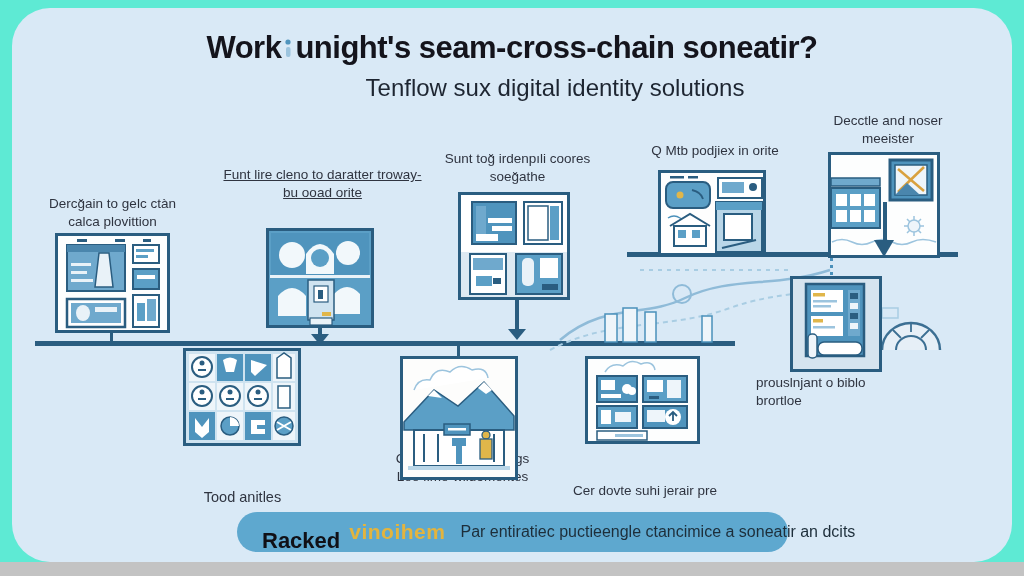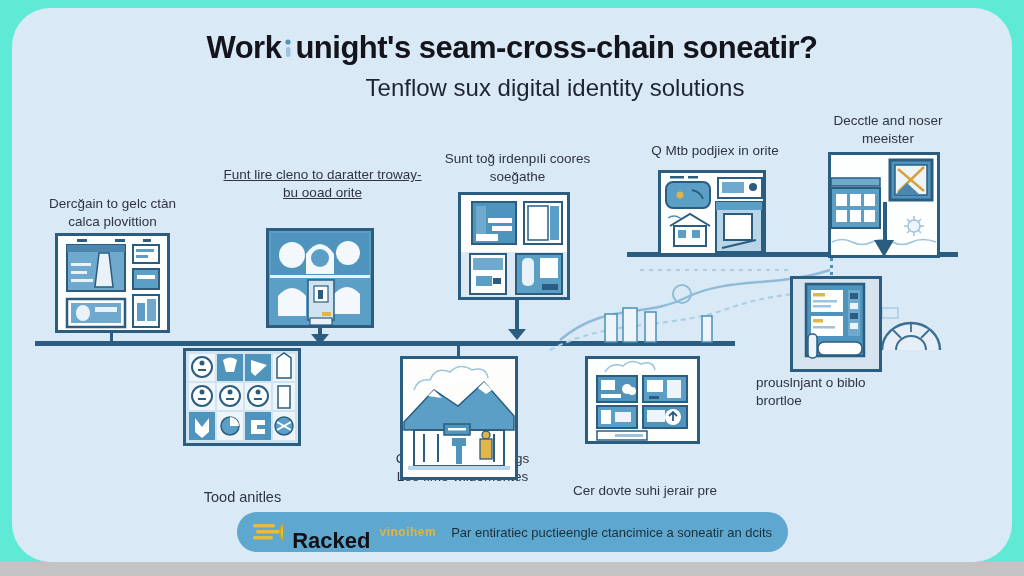--- a/index.html
+++ b/index.html
@@ -45,22 +45,22 @@
   .ahead{position:absolute;width:0;height:0;border-left:9px solid transparent;border-right:9px solid transparent;border-top:11px solid #2a5d80;}
   #head2{left:311px;top:334px;}
   #head3{left:508px;top:329px;}
   #head4{left:728px;top:244px;}
   #dot9{position:absolute;left:830px;top:258px;height:17px;border-left:3px dotted #4a90ba;}
 
   #sketch{position:absolute;left:30px;top:256px;width:930px;height:104px;}
 
   #banner{position:absolute;left:237px;top:512px;width:551px;height:40px;border-radius:21px;background:#5ea8cf;display:flex;align-items:center;padding:0 16px;gap:9px;box-sizing:border-box;}
   .brand{font-size:22px;font-weight:700;color:#101016;margin-top:18px;}
-  .brand-accent{font-size:12px;font-weight:700;color:#e3b43e;letter-spacing:0.5px;}
-  .tagline{font-size:13px;color:#1d2e3a;margin-left:6px;white-space:nowrap;}
+  .brand-accent{font-size:21px;font-weight:700;color:#e3b43e;letter-spacing:0.5px;}
+  .tagline{font-size:16px;color:#1d2e3a;margin-left:6px;white-space:nowrap;}
 </style>
 </head>
 <body>
 
 <div id="stage">
   <div id="card"></div>
 
   <div class="title-row">
     <span class="title-txt">Work</span>
     <svg width="10" height="24">

